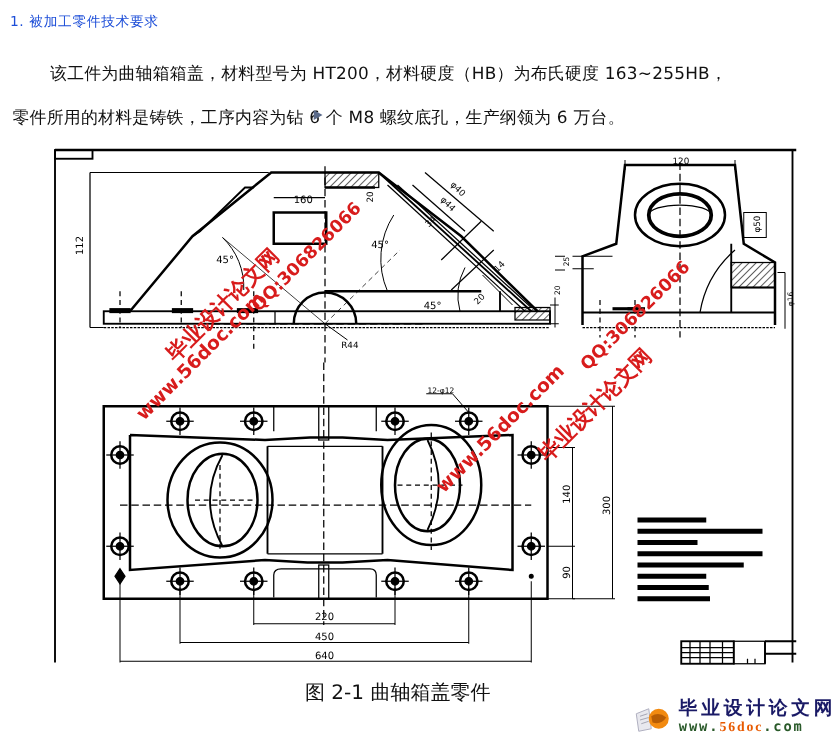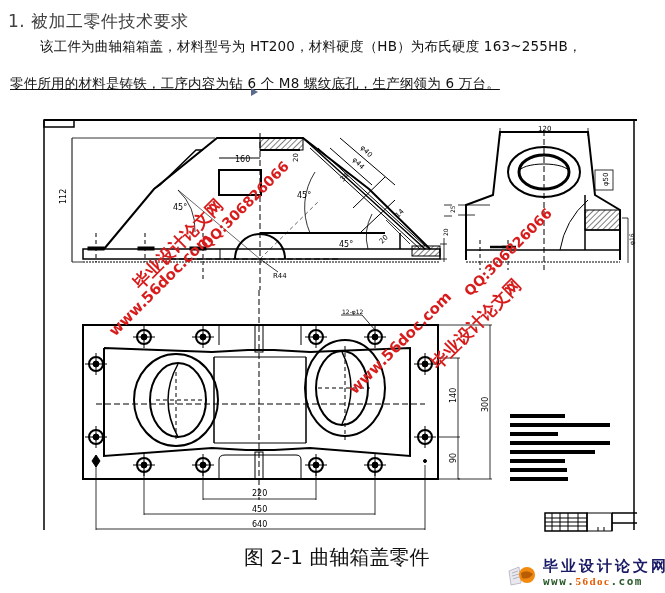--- a/index.html
+++ b/index.html
@@ -1,23 +1,23 @@
 <!DOCTYPE html>
 <html><head>
 <meta charset="utf-8">
 <style>
   html, body { margin: 0; padding: 0; background: #ffffff; }
   body { width: 665px; height: 593px; position: relative; overflow: hidden;
          font-family: "DejaVu Sans", "Liberation Sans", sans-serif; color: #111; }
-  .heading { position: absolute; left: 8px; top: 10px; font-size: 17px; letter-spacing: 0.5px; color: #404040; }
+  .heading { position: absolute; left: 8px; top: 10px; font-size: 11px; letter-spacing: 0.5px; color: #1d4ed8; }
   .para { position: absolute; left: 10px; font-size: 13.5px; color: #111; white-space: nowrap; letter-spacing: 0.2px; }
-  .para.p1 { top: 38px; left: 40px; }
-  .para.p2 { top: 75px; text-decoration: underline; }
+  .para.p1 { top: 50px; left: 40px; }
+  .para.p2 { top: 85px; }
   .drawing { position: absolute; left: 0; top: 110px; width: 665px; height: 430px; }
-  .caption { position: absolute; left: 244px; top: 544px; font-size: 20px; color: #111; }
+  .caption { position: absolute; left: 244px; top: 544px; font-size: 16px; color: #111; }
   .logo { position: absolute; left: 503px; top: 557px; width: 160px; height: 34px; }
   .logo-title { position: absolute; left: 40px; top: 0px; font-size: 15px; font-weight: bold; color: #1a1a66; letter-spacing: 3px; white-space: nowrap; }
   .logo-url { position: absolute; left: 40px; top: 18px; font-size: 11px; font-weight: bold; color: #2a5a2a; letter-spacing: 1.5px; white-space: nowrap; font-family: "DejaVu Sans Mono", monospace; }
   .logo-url .accent { color: #e85a00; font-family: Liberation Serif, serif; }
   .logo-icon { position: absolute; left: 4px; top: 6px; width: 30px; height: 24px; }
   .cursor { position: absolute; left: 251px; top: 88px; width: 0; height: 0;
             border-top: 4px solid transparent; border-bottom: 4px solid transparent; border-left: 7px solid #5a6a8a; }
   svg text { font-family: "DejaVu Sans", "Liberation Sans", sans-serif; }
   .wm { font-weight: bold; fill: #d81c1c; }
 </style>

